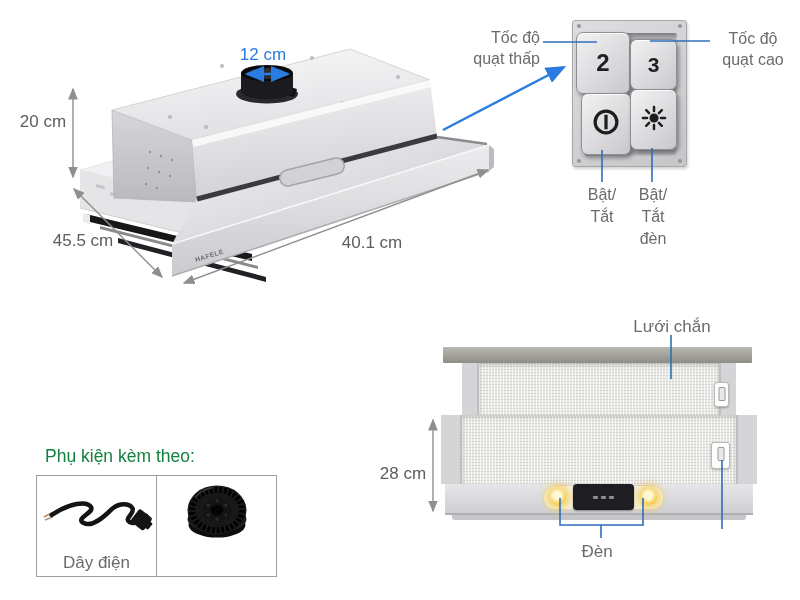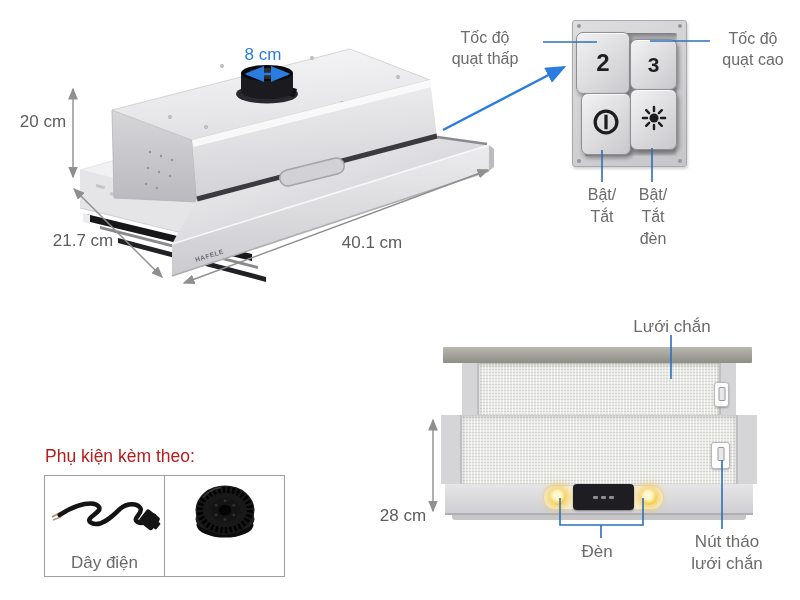--- a/index.html
+++ b/index.html
@@ -52,30 +52,30 @@
            border-radius:12px;}
   .lamp{position:absolute;width:16px;height:16px;border-radius:50%;top:3px;
         background:radial-gradient(circle at 45% 40%,#fff8d2 0 30%,#f6c93f 70%,#e6b42a);
         box-shadow:0 0 9px 4px rgba(248,199,64,.8);}
   .lampL{left:6px;} .lampR{right:6px;}
   .lunit{position:absolute;left:29px;top:-2px;width:61px;height:26px;background:#1e1e22;border-radius:4px;
          box-shadow:0 1px 2px rgba(0,0,0,.4);display:flex;align-items:center;justify-content:center;gap:3px;}
   .lunit i{width:5px;height:3px;background:#8b8b90;border-radius:1px;}
 
   
-  .acc-head{left:45px;top:446px;font-size:17.5px;color:#b91c1c;}
-  .acc-table{left:44px;top:475px;width:241px;height:102px;border:1px solid #9f9f9f;display:flex;box-sizing:border-box;}
+  .acc-head{left:45px;top:446px;font-size:17.5px;color:#15803d;}
+  .acc-table{left:36px;top:475px;width:241px;height:102px;border:1px solid #9f9f9f;display:flex;box-sizing:border-box;}
   .acc-cell{flex:1;display:flex;flex-direction:column;align-items:center;justify-content:flex-end;
             padding-bottom:4px;box-sizing:border-box;position:relative;}
   .acc-cell+.acc-cell{border-left:1px solid #9f9f9f;}
   .acc-cell .art{position:absolute;top:2px;left:0;right:0;height:72px;display:flex;align-items:center;justify-content:center;}
   .acc-lbl{font-size:17px;color:#6a6a6a;line-height:19px;}
 
   svg.overlay{position:absolute;left:0;top:0;z-index:5;pointer-events:none;}
-  .z1{z-index:1;} .z3{position:absolute;z-index:8;text-align:center;}
+  .z1{z-index:1;} .z3{position:absolute;z-index:8;}
 </style>
 </head>
 <body>
 
 <div id="stage">
 
   <div class="abs bezel z1">
     <div class="abs screw" style="left:4px;top:3px;"></div>
     <div class="abs screw" style="right:4px;top:3px;"></div>
     <div class="abs screw" style="left:4px;bottom:3px;"></div>
@@ -288,34 +288,32 @@
       <line x1="650" y1="41" x2="710" y2="41"></line>
       <line x1="602" y1="150" x2="602" y2="182"></line>
       <line x1="652" y1="148" x2="652" y2="182"></line>
       <line x1="671" y1="335" x2="671" y2="379"></line>
       <line x1="722" y1="460" x2="722" y2="529"></line>
       <polyline points="560,498 560,525 643,525 643,498"></polyline>
       <line x1="601" y1="525" x2="601" y2="538"></line>
     </g>
   </svg>
 
-  <div class="z3 dim blue ctr" style="left:232px;top:45px;width:62px;">8 cm</div>
+  <div class="z3 dim blue ctr" style="left:232px;top:45px;width:62px;">12 cm</div>
   <div class="z3 dim ctr" style="left:14px;top:112px;width:58px;">20 cm</div>
-  <div class="z3 dim ctr" style="left:40px;top:231px;width:86px;">21.7 cm</div>
+  <div class="z3 dim ctr" style="left:40px;top:231px;width:86px;">45.5 cm</div>
   <div class="z3 dim ctr" style="left:337px;top:233px;width:70px;">40.1 cm</div>
 
   <div class="z3 lbl pre rgt" style="left:430px;top:27px;width:110px;">Tốc độ
 quạt thấp</div>
   <div class="z3 lbl pre ctr" style="left:713px;top:28px;width:80px;">Tốc độ
 quạt cao</div>
   <div class="z3 lbl pre ctr" style="left:577px;top:184px;width:50px;line-height:22px;">Bật/
 Tắt</div>
   <div class="z3 lbl pre ctr" style="left:628px;top:184px;width:50px;line-height:22px;">Bật/
 Tắt
 đèn</div>
 
   <div class="z3 lbl ctr" style="left:629px;top:316px;width:86px;font-size:17px;">Lưới chắn</div>
-  <div class="z3 dim ctr" style="left:375px;top:464px;width:56px;margin-top:42px;">28 cm</div>
+  <div class="z3 dim ctr" style="left:375px;top:464px;width:56px;">28 cm</div>
   <div class="z3 lbl ctr" style="left:567px;top:541px;width:60px;font-size:17px;">Đèn</div>
-  <div class="z3 lbl pre ctr" style="left:669px;top:531px;width:116px;font-size:17px;line-height:22px;">Nút tháo
-lưới chắn</div>
 
 </div>
 
 </body></html>

